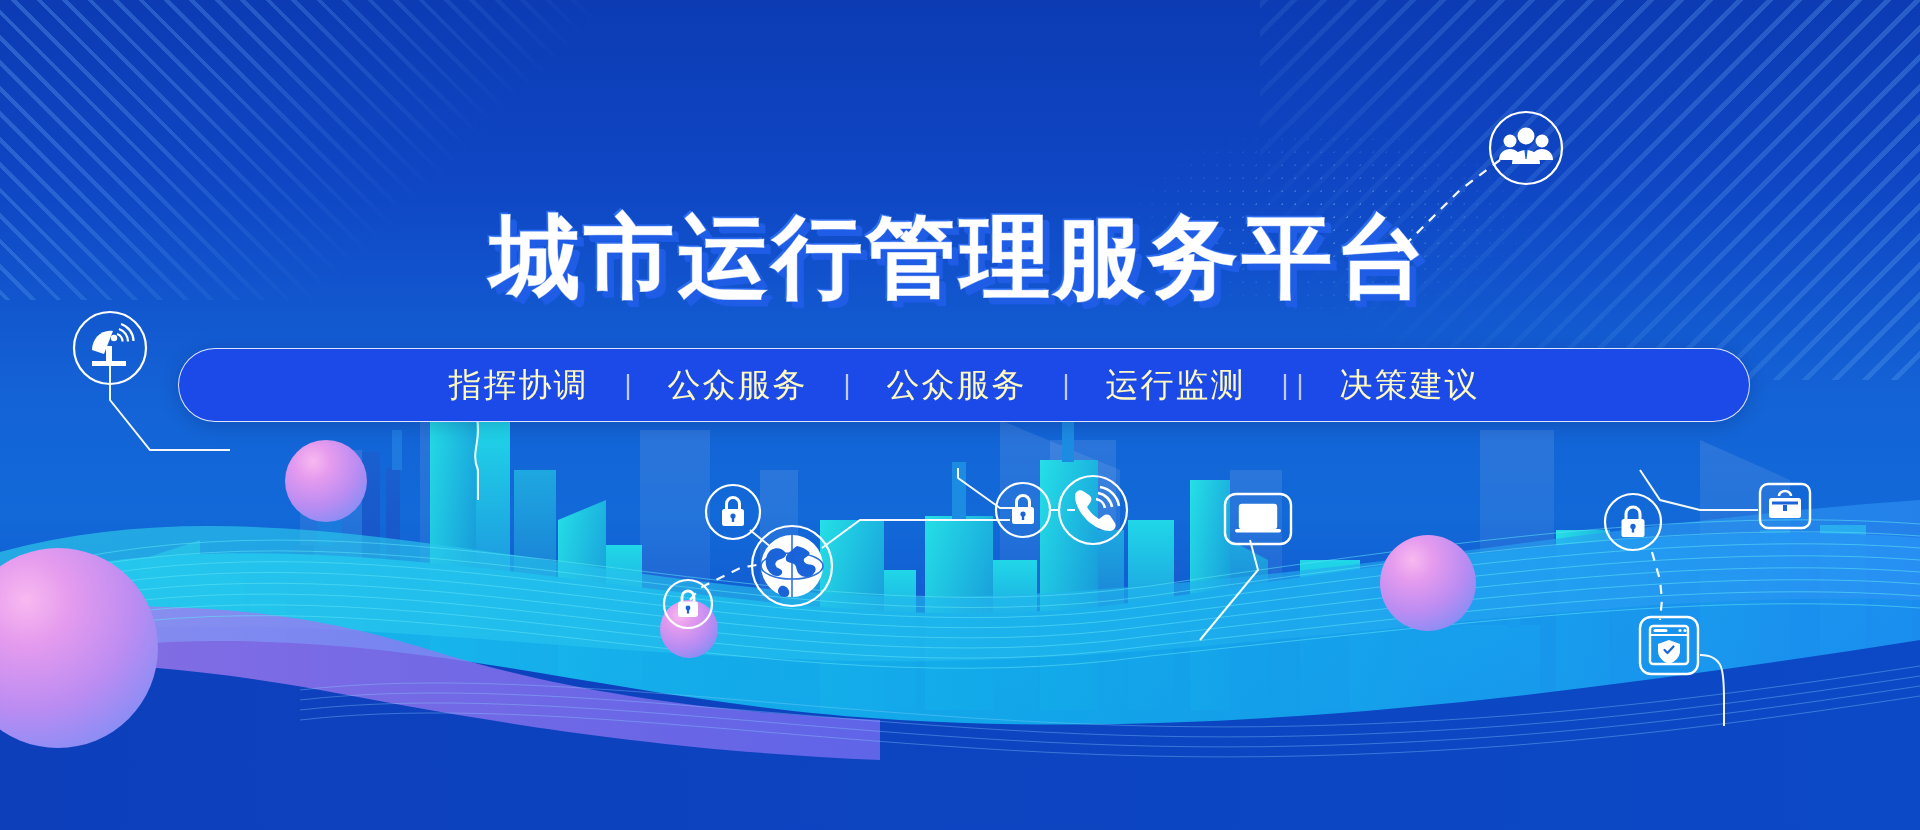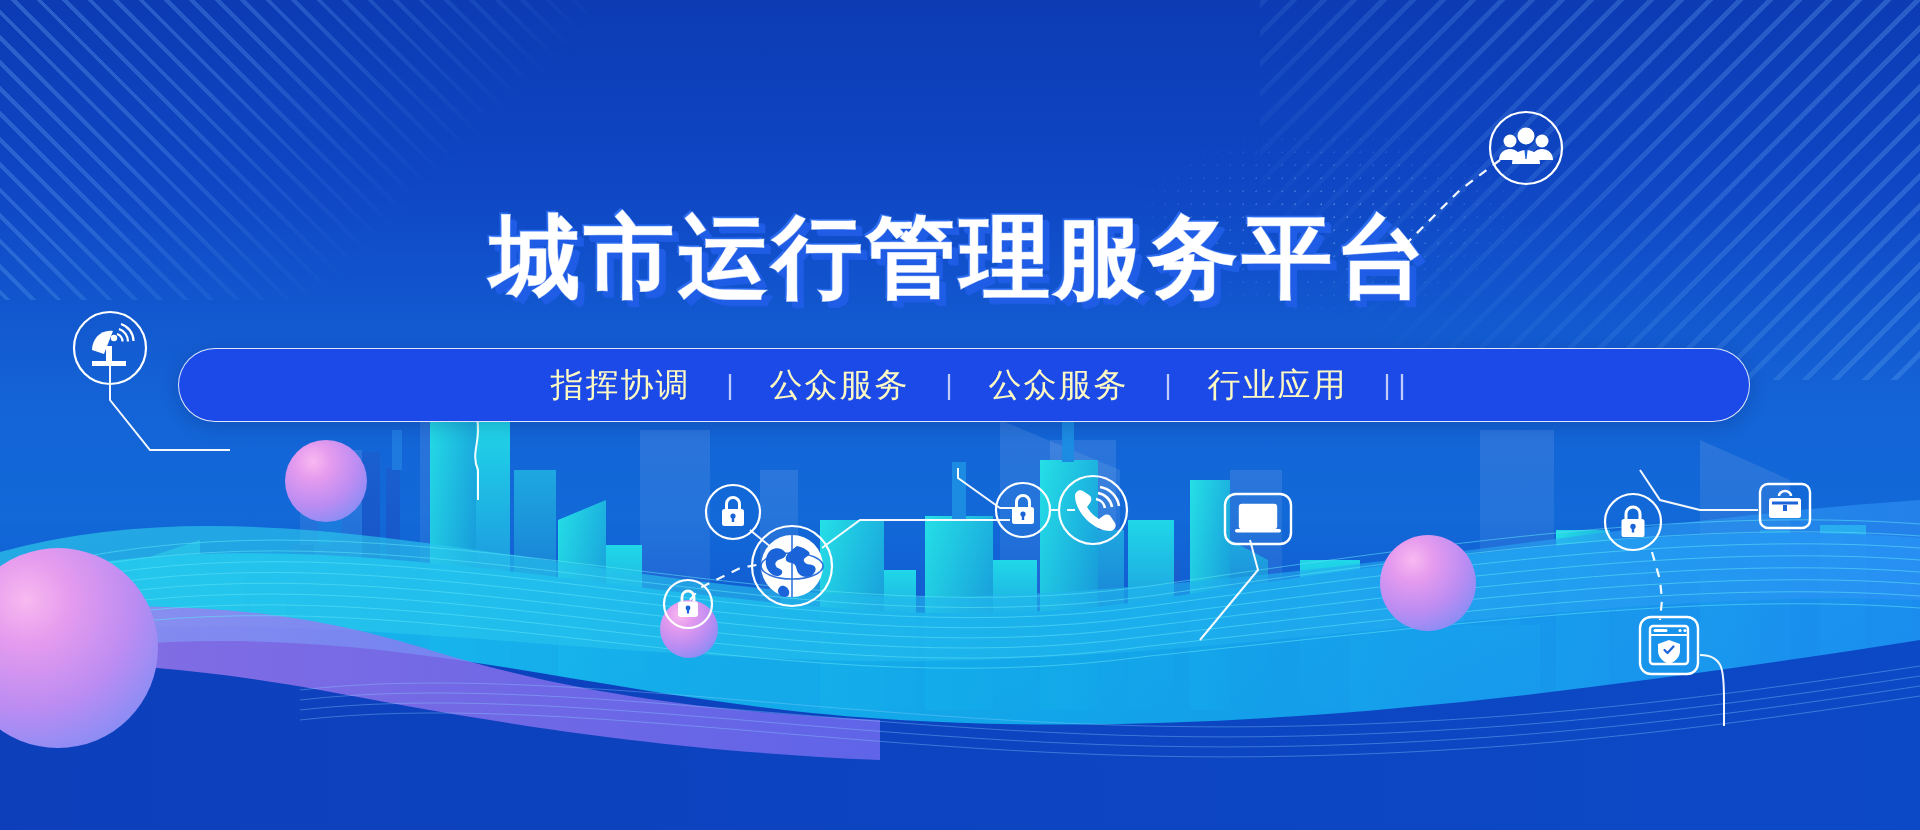--- a/index.html
+++ b/index.html
@@ -420,18 +420,19 @@
     <h1 id="page-title">城市运行管理服务平台</h1>
   </div>
 
   <nav id="nav-pill">
     <span class="nav-item">指挥协调</span>
     <span class="nav-sep">|</span>
     <span class="nav-item">公众服务</span>
     <span class="nav-sep">|</span>
     <span class="nav-item">公众服务</span>
     <span class="nav-sep">|</span>
-    <span class="nav-item">行业应用</span>
+    <span class="nav-item">运行监测</span>
     <span class="nav-sep">|</span>
     <span class="nav-sep">|</span>
+    <span class="nav-item">决策建议</span>
   </nav>
 
 </div>
 
 </body></html>

